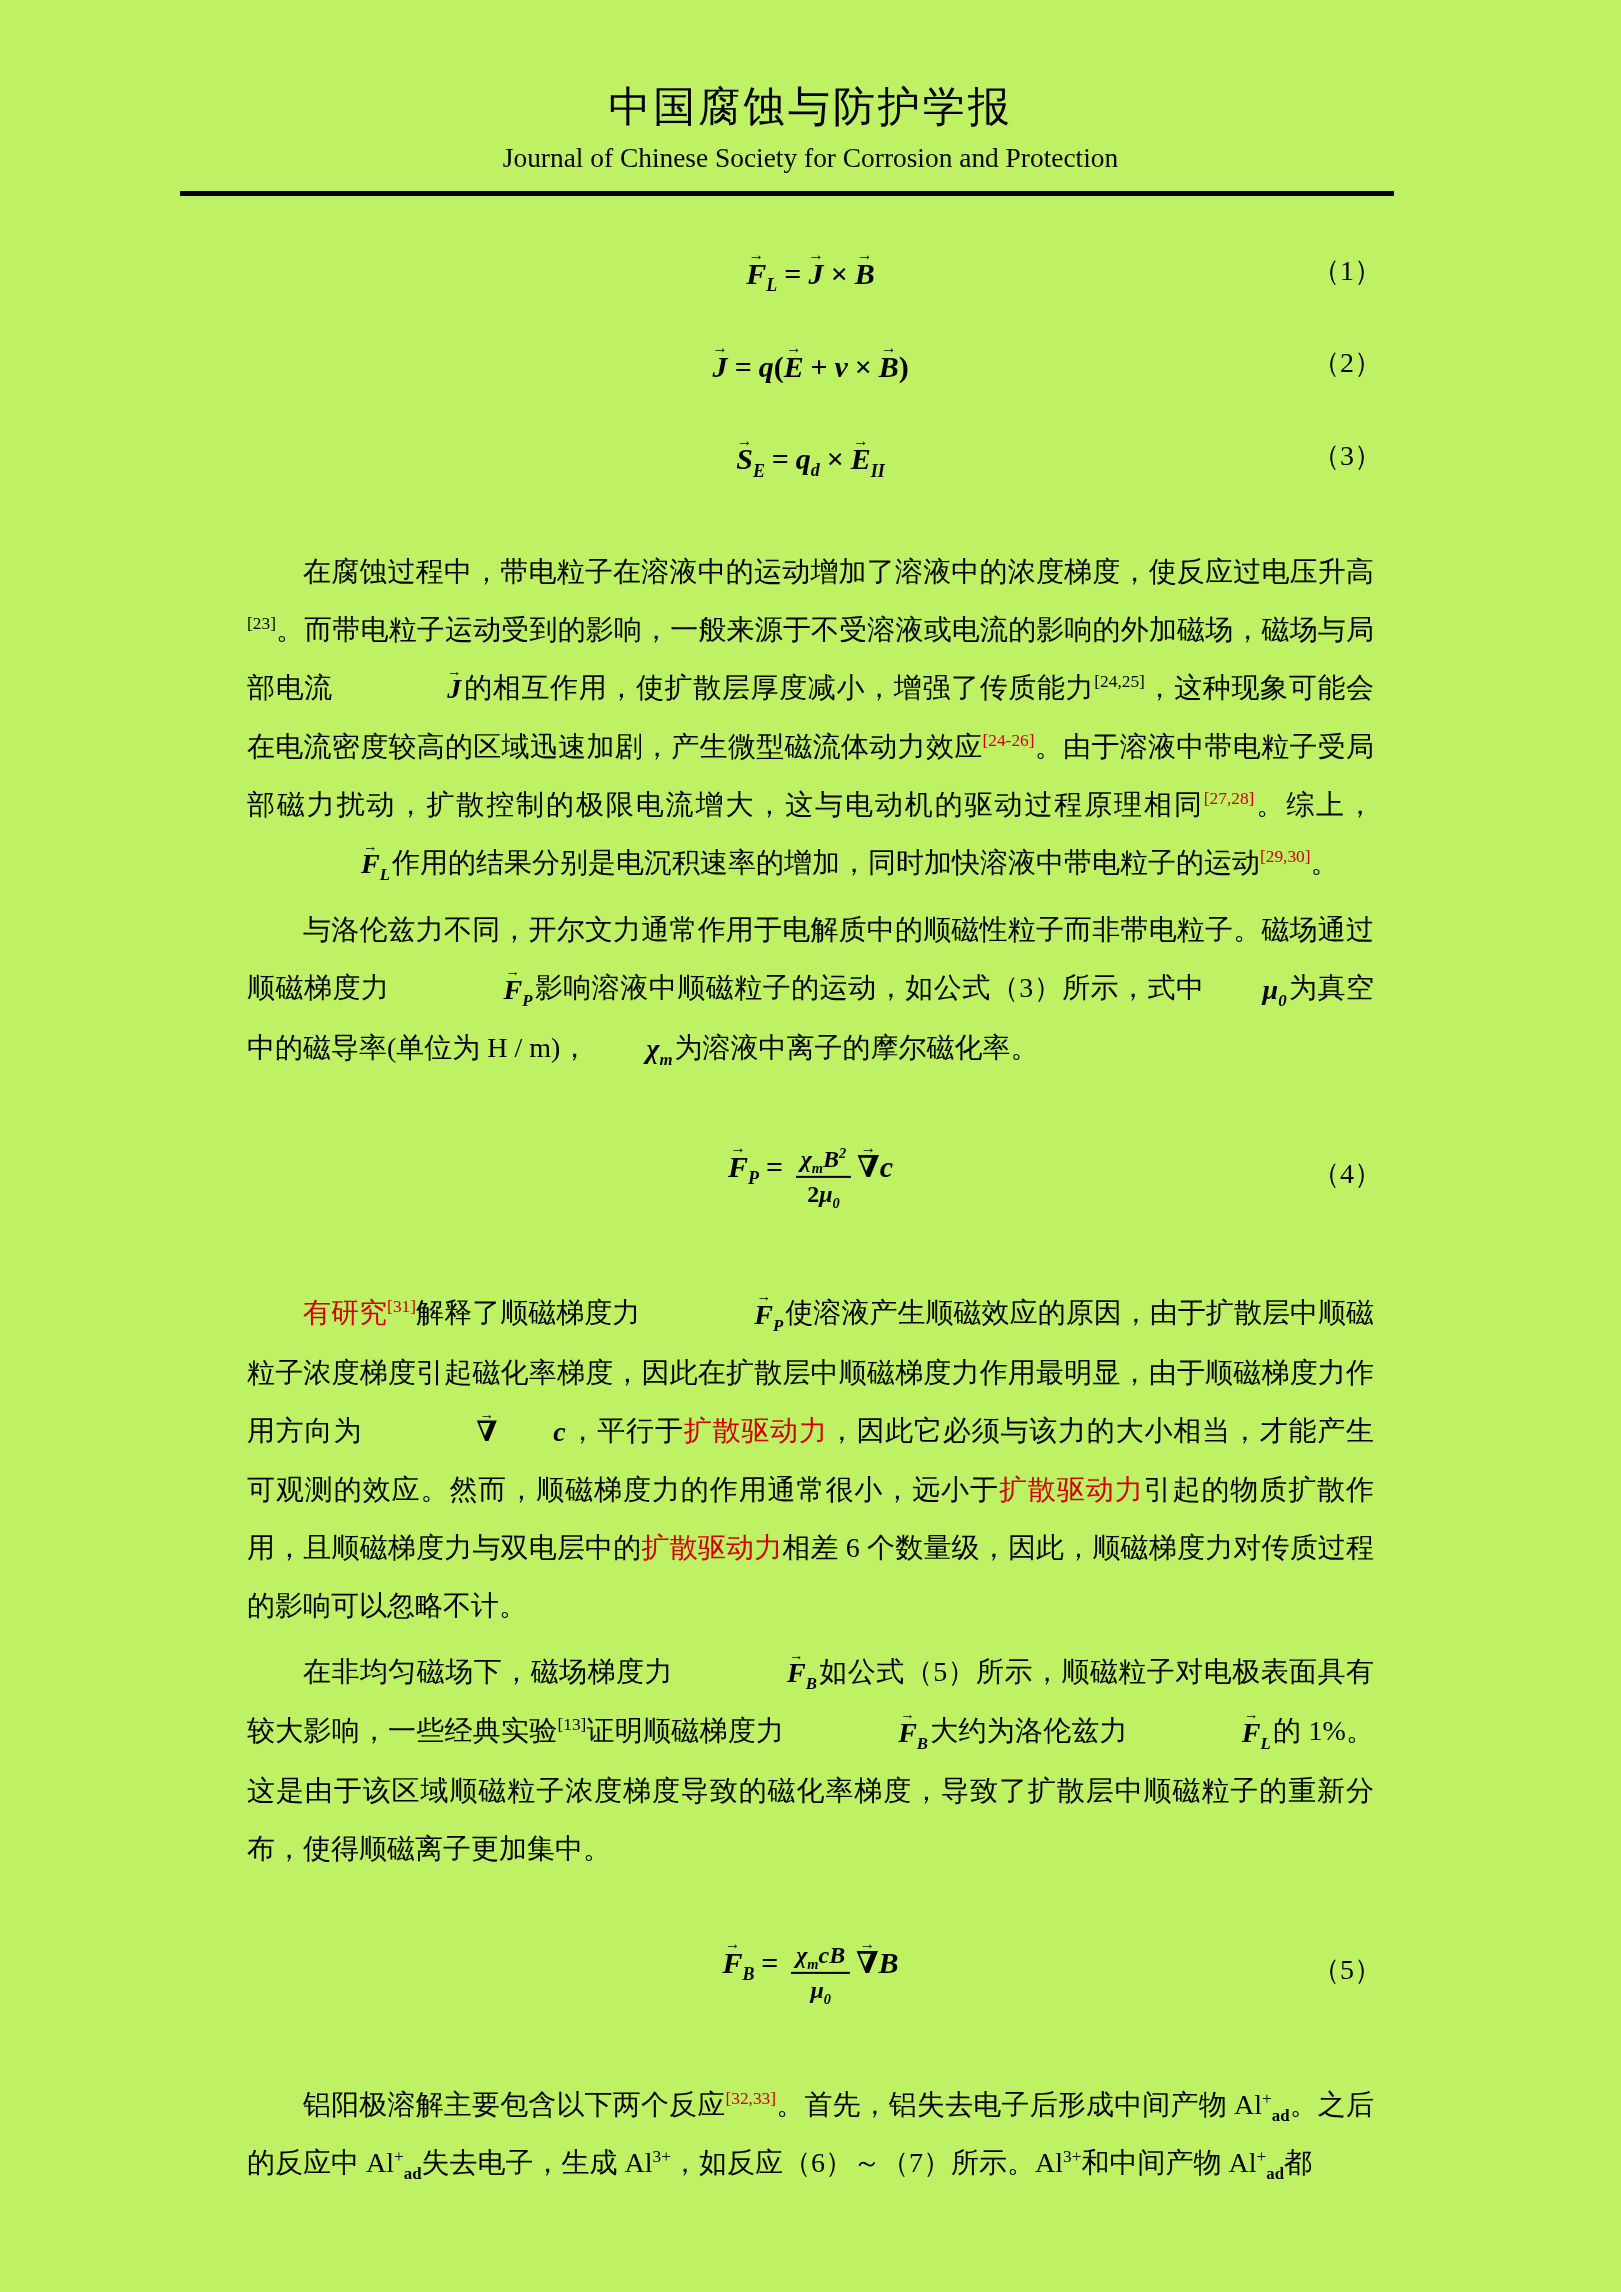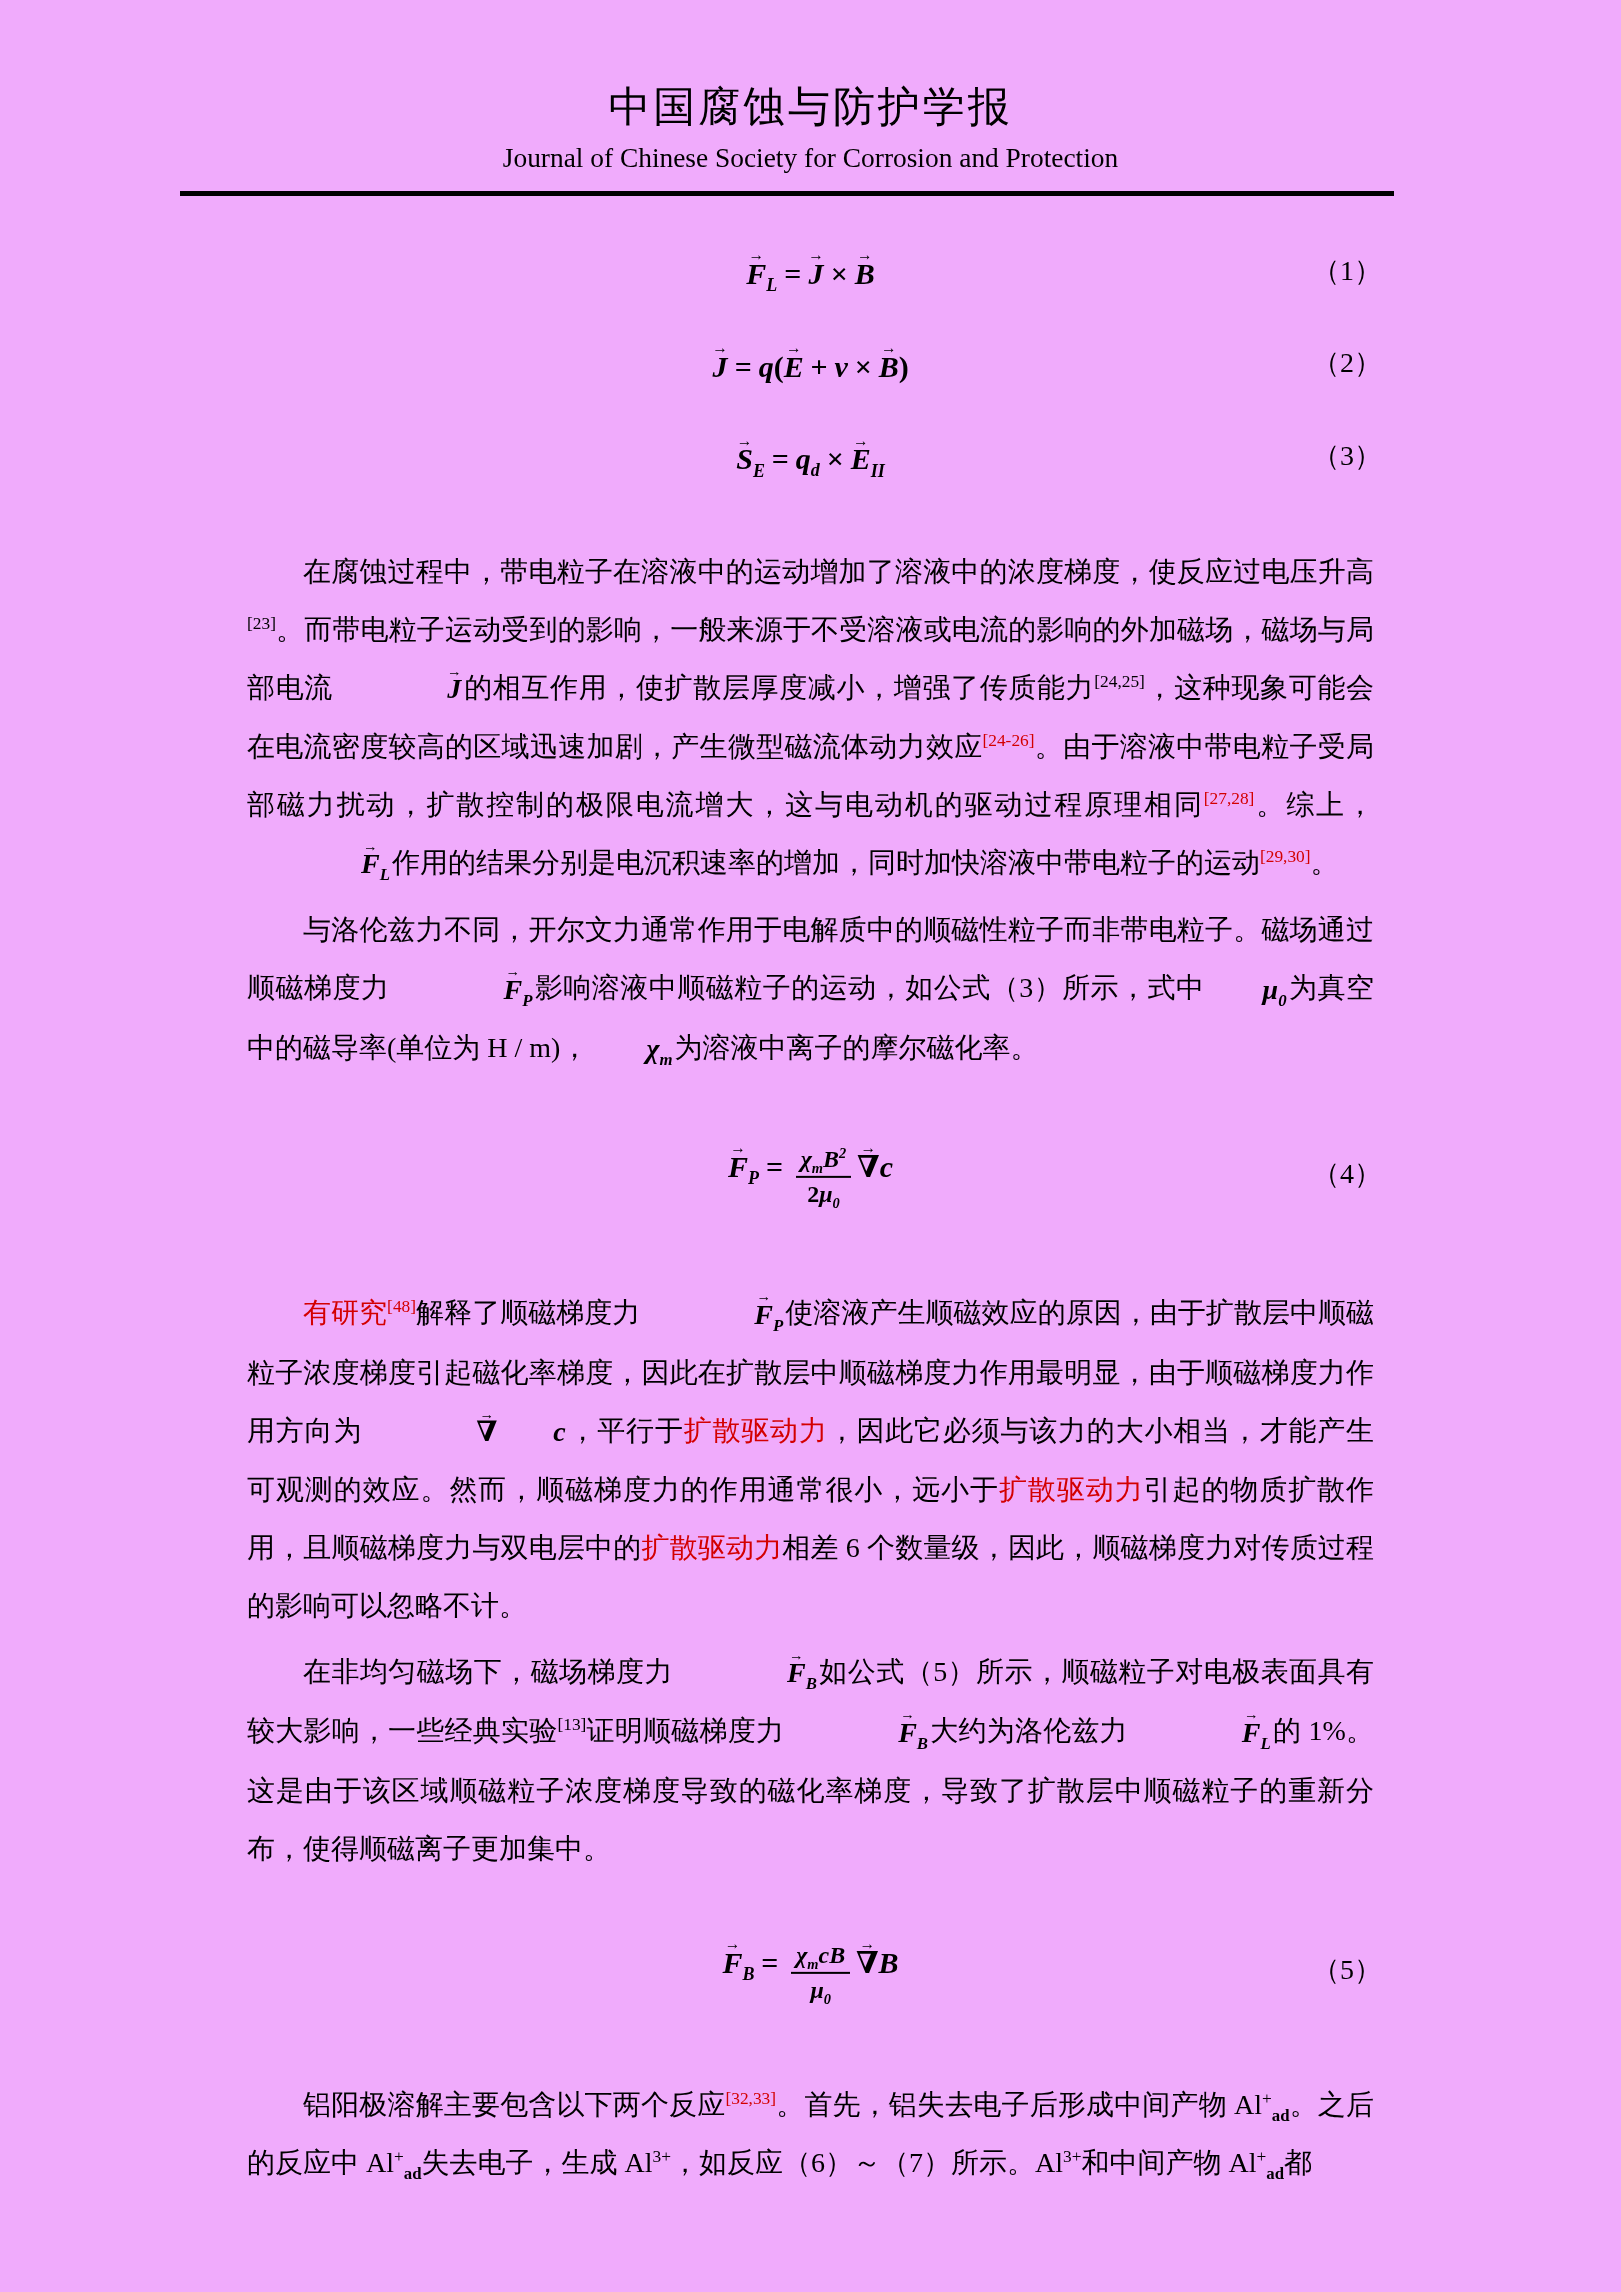--- a/index.html
+++ b/index.html
@@ -1,16 +1,16 @@
 <!DOCTYPE html>
 <html><head>
 <meta charset="utf-8">
 <style>
   html,body{margin:0;padding:0;background:#ffffff;}
-  .page{width:1621px;height:2293px;background:#f0abfc;position:relative;overflow:hidden;
+  .page{width:1621px;height:2293px;background:#bef264;position:relative;overflow:hidden;
         font-family:"Liberation Serif","DejaVu Serif",serif;color:#000;}
   .jheader{text-align:center;padding-top:82px;}
   .jtitle{font-size:42px;line-height:51px;letter-spacing:2.9px;}
   .jsub{font-size:27.4px;line-height:35px;margin-top:7.8px;}
   .hrule{height:4.9px;background:#000;margin:15.7px 227px 0 180px;}
   .content{padding:0 239px;}
   
   .eqs-top{margin-top:39px;}
   .eq-row{position:relative;display:flex;align-items:center;justify-content:center;
           min-height:71px;font-size:30px;}
@@ -118,21 +118,21 @@
               <span><span class="mtxt">2</span></span>
               <span><span class="mit">μ</span><sub class="msub">0</sub></span>
             </span>
           </span>
           <span class="vec-wrap"><span class="vec"><span class="arr">→</span><span class="vbase">∇</span></span></span>
           <span><span class="mit">c</span></span>
         </span>
       <span class="eq-no">（4）</span>
     </div>
 
-    <p class="body p3"><span class="red">有研究</span><sup class="cite red">[48]</sup><span>解释了顺磁梯度力</span><span class="imath">
+    <p class="body p3"><span class="red">有研究</span><sup class="cite red">[31]</sup><span>解释了顺磁梯度力</span><span class="imath">
           <span class="vec-wrap"><span class="vec"><span class="arr">→</span><span class="vbase">F</span></span><sub class="msub">P</sub></span>
         </span><span>使溶液产生顺磁效应的原因，由于扩散层中顺磁粒子浓度梯度引起磁化率梯度，因此在扩散层中顺磁梯度力作用最明显，由于顺磁梯度力作用方向为</span><span class="imath">
           <span class="vec-wrap"><span class="vec"><span class="arr">→</span><span class="vbase">∇</span></span></span>
           <span><span class="mit">c</span></span>
         </span><span>，平行于</span><span class="red">扩散驱动力</span><span>，因此它必须与该力的大小相当，才能产生可观测的效应。然而，顺磁梯度力的作用通常很小，远小于</span><span class="red">扩散驱动力</span><span>引起的物质扩散作用，且顺磁梯度力与双电层中的</span><span class="red">扩散驱动力</span><span>相差 6 个数量级，因此，顺磁梯度力对传质过程的影响可以忽略不计。</span></p>
     <p class="body"><span>在非均匀磁场下，磁场梯度力</span><span class="imath">
           <span class="vec-wrap"><span class="vec"><span class="arr">→</span><span class="vbase">F</span></span><sub class="msub">B</sub></span>
         </span><span>如公式（5）所示，顺磁粒子对电极表面具有较大影响，一些经典实验</span><sup class="cite">[13]</sup><span>证明顺磁梯度力</span><span class="imath">
           <span class="vec-wrap"><span class="vec"><span class="arr">→</span><span class="vbase">F</span></span><sub class="msub">B</sub></span>
         </span><span>大约为洛伦兹力</span><span class="imath">

